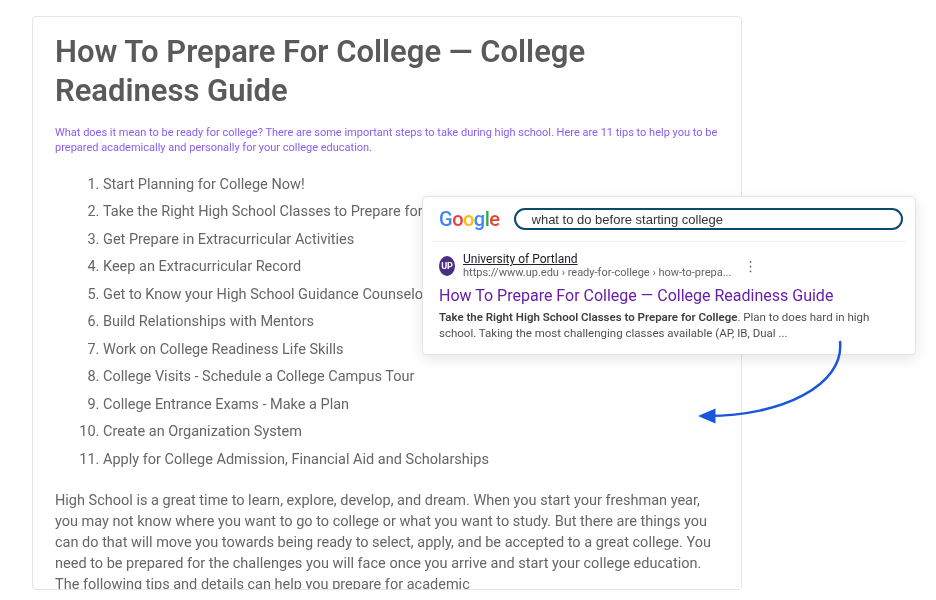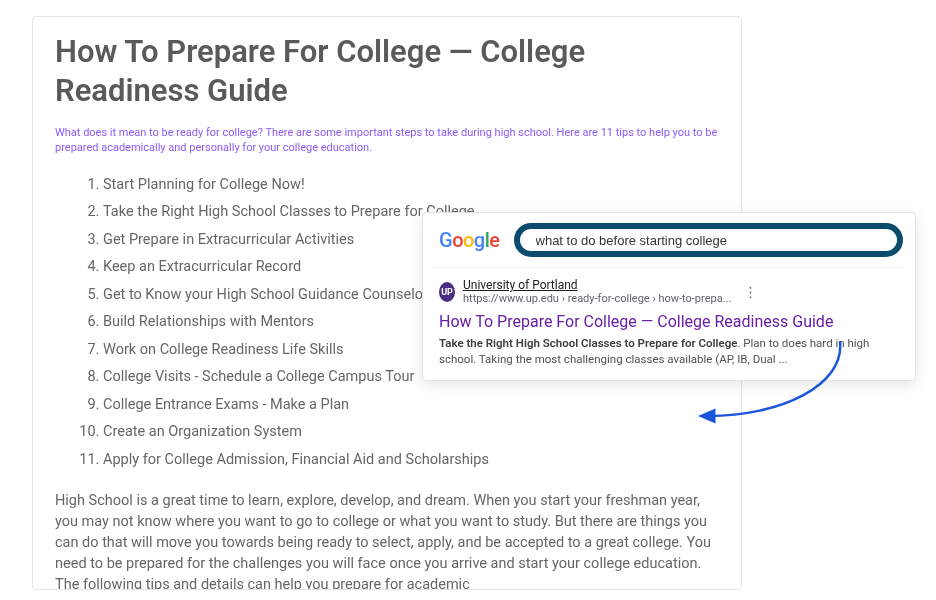--- a/index.html
+++ b/index.html
@@ -51,21 +51,21 @@
     }
     .article-body {
       font-size: 14.5px;
       color: #666;
       line-height: 1.45;
     }
 
     .serp-card {
       position: absolute;
       left: 422px;
-      top: 212px;
+      top: 196px;
       width: 494px;
       background: #fff;
       border: 1px solid #e4e4e4;
       border-radius: 4px;
       box-shadow: 0 4px 14px rgba(0,0,0,0.10);
       padding: 8px 10px 12px 10px;
     }
     .serp-header {
       display: flex;
       align-items: center;
@@ -77,23 +77,23 @@
       font-weight: 500;
       letter-spacing: -0.5px;
       padding-left: 4px;
     }
     .g-b { color: #4285F4; }
     .g-r { color: #EA4335; }
     .g-y { color: #FBBC05; }
     .g-g { color: #34A853; }
     .search-box {
       flex: 1;
-      border: 6px solid #0c4a6e;
+      border: 2px solid #0c4a6e;
       border-radius: 22px;
-      height: 34px;
+      height: 22px;
       padding: 0 16px;
       font-size: 13px;
       color: #333;
       outline: none;
     }
     .result {
       border-top: 1px solid #eee;
       padding: 10px 6px 0 6px;
     }
     .result-header {

